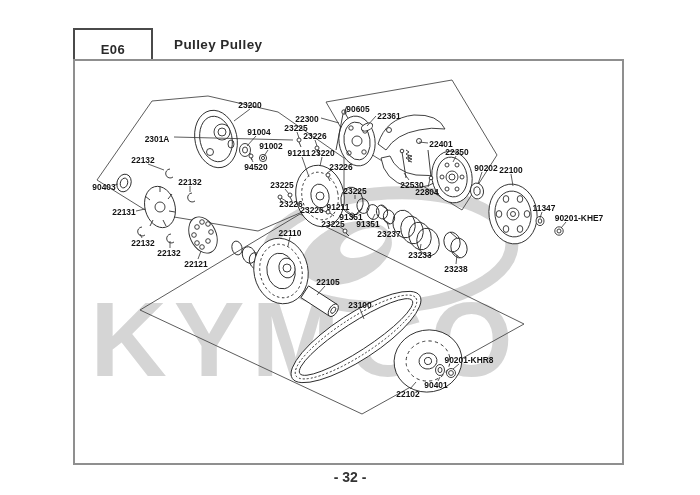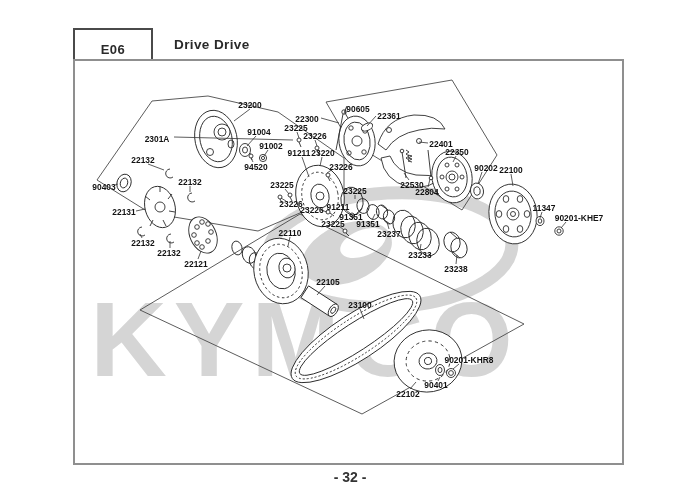--- a/index.html
+++ b/index.html
@@ -14,21 +14,21 @@
   .ln{stroke:#2b2b2b;stroke-width:0.9;fill:#ffffff;}
   .lnf{stroke:#2b2b2b;stroke-width:0.9;fill:none;}
   .panel{stroke:#4a4a4a;stroke-width:0.9;fill:none;}
 </style>
 </head>
 <body>
 
 <div class="hdr-code-box">
   <span>E06</span>
 </div>
-<div class="hdr-title">Drive Drive</div>
+<div class="hdr-title">Pulley Pulley</div>
 <div class="main-box"></div>
 
 <svg class="diagram" width="700" height="495" viewBox="0 0 700 495" id="diagram-svg">
 
   <g opacity="0.8">
     <ellipse cx="390" cy="250" rx="122" ry="57" fill="none" stroke="#cbcbcb" stroke-width="13" transform="rotate(-3 390 250)"></ellipse>
     <ellipse cx="347" cy="253" rx="47" ry="29" fill="#cbcbcb" transform="rotate(-22 347 253)"></ellipse>
     <ellipse cx="363" cy="243" rx="24" ry="13" fill="#ffffff" transform="rotate(-22 363 243)"></ellipse>
     <text x="305" y="376" font-family="Liberation Sans, sans-serif" font-size="106" font-weight="bold" letter-spacing="7" fill="#cbcbcb" text-anchor="middle">KYMCO</text>
   </g>

